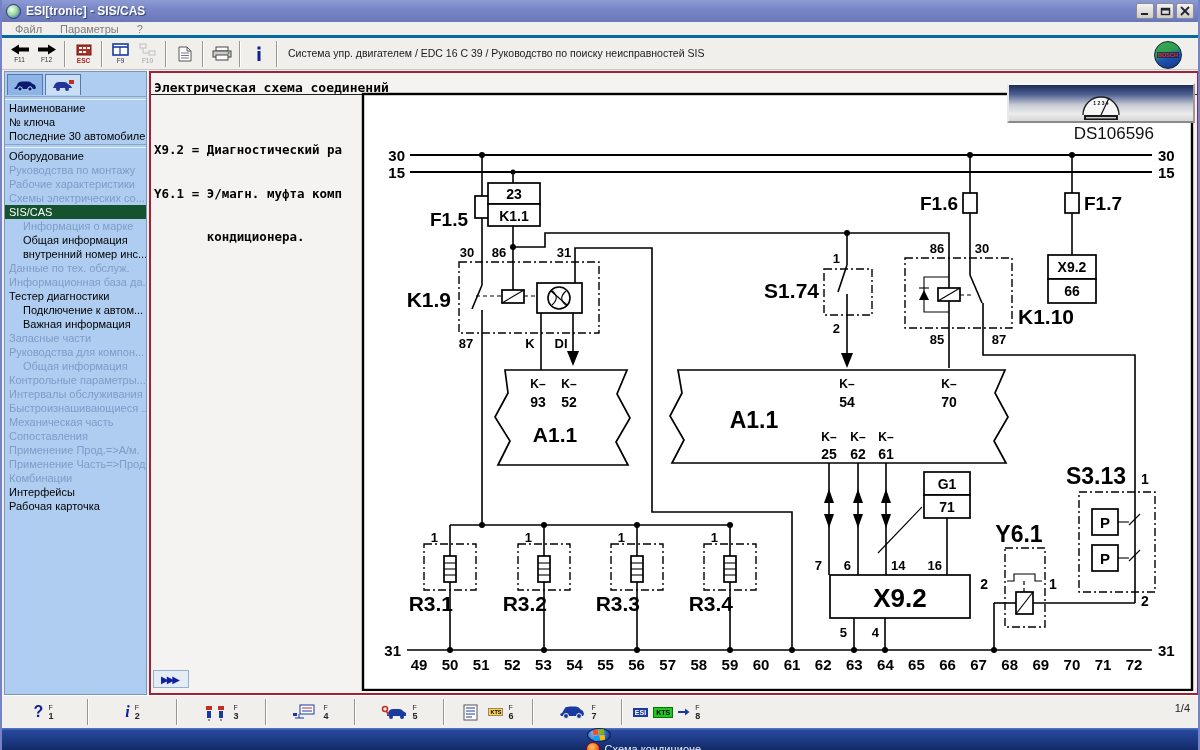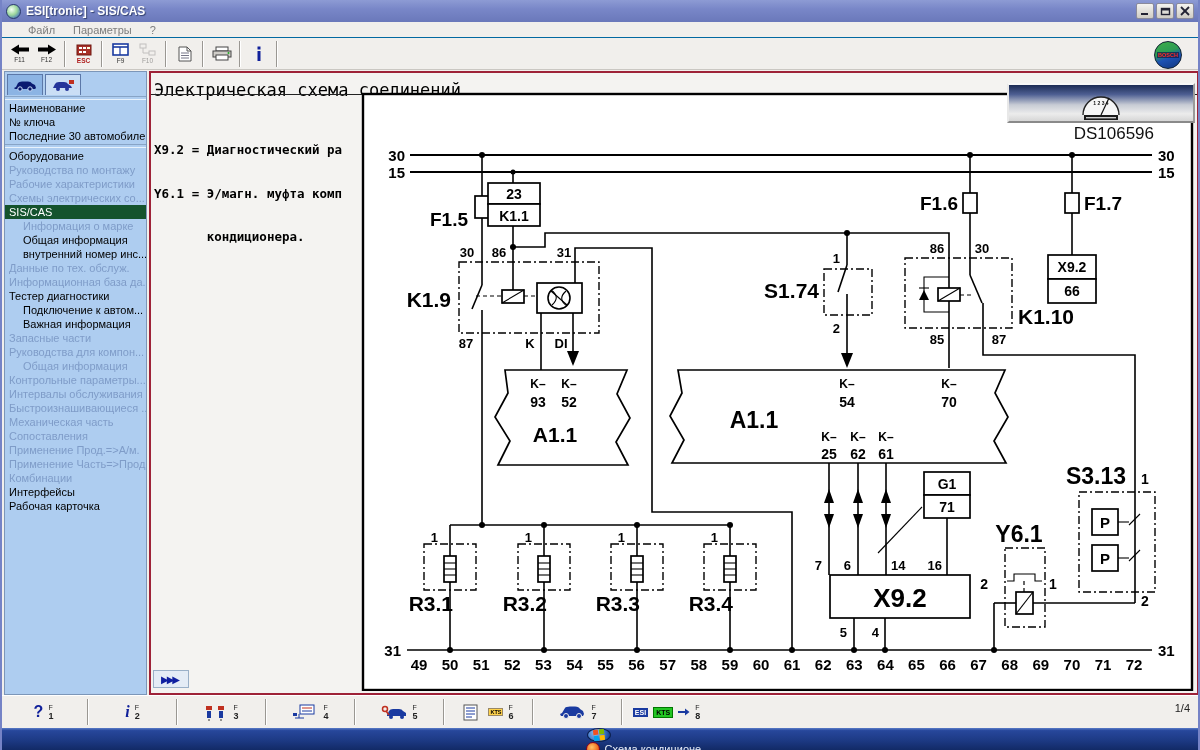--- a/index.html
+++ b/index.html
@@ -13,22 +13,22 @@
   .app-icon{width:15px;height:15px;border-radius:50%;
     background:radial-gradient(circle at 35% 35%,#f4fff4,#9ed89e 45%,#4a7ab8 80%,#22407a);
     border:1px solid #2a3a6a;margin-right:5px;flex:0 0 auto;}
   .title-text{color:#fff;font-weight:bold;font-size:12px;text-shadow:1px 1px 1px #33406e;flex:1;}
   .winbtns{display:flex;gap:2px;}
   .wb{width:18px;height:16px;background:linear-gradient(180deg,#f4f3f0,#cfccc4);
       border:1px solid #8a8a9a;border-radius:2px;display:flex;align-items:center;justify-content:center;}
   .wb svg{display:block;}
   
   .menubar{position:absolute;left:0;top:22px;width:100%;height:16px;background:#f1efec;
-    display:flex;align-items:center;gap:18px;padding:0 26px;font-size:11px;color:#7d7d7d;
-    border-bottom:1px solid #0369a1;}
+    display:flex;align-items:center;gap:18px;padding:0 13px;font-size:11px;color:#7d7d7d;
+    border-bottom:3px solid #0369a1;}
   .menubar span{cursor:default;}
   
   .toolbar{position:absolute;left:0;top:38px;width:100%;height:32px;background:#f1efec;
     display:flex;align-items:center;padding:0 4px;border-bottom:1px solid #cac7c2;}
   .tbtn{display:flex;flex-direction:column;align-items:center;justify-content:center;
         min-width:27px;height:30px;font-size:6.5px;color:#333;}
   .tbtn .lab{margin-top:1px;letter-spacing:0;}
   .tbtn.dis{opacity:.45;}
   .groove{width:2px;height:26px;border-left:1px solid #9a9792;border-right:1px solid #ffffff;margin:0 4px;}
   .esc-lab{color:#b02020;font-weight:bold;}
@@ -47,21 +47,21 @@
   .nav-sep{height:4px;border-top:1px solid #88a4c6;border-bottom:1px solid #e8f2fc;margin:1px 0;}
   .nav-item{font-size:11px;line-height:14px;height:14px;padding-left:4px;padding-right:2px;
     color:#000;white-space:nowrap;overflow:hidden;cursor:default;}
   .nav-item.ind{padding-left:18px;}
   .nav-item.dis{color:#7f9cc8;}
   .nav-item.sel{background:#14532d;color:#fff;}
   
   .content{position:absolute;left:147px;top:71px;width:1050px;height:624px;
     background:#f4f3f1;border:2px solid #9e2238;}
   .legend-title{position:absolute;left:3px;top:7px;font-family:"DejaVu Sans Mono",monospace;
-    font-size:17px;font-weight:normal;color:#000;white-space:pre;}
+    font-size:13px;font-weight:bold;color:#000;white-space:pre;}
   .legend-underline{position:absolute;left:0;top:21px;width:100%;height:0;border-top:1px solid #222;}
   .legend-lines{position:absolute;left:3px;top:41px;font-family:"DejaVu Sans Mono",monospace;
     font-size:12.5px;font-weight:bold;line-height:14.5px;color:#000;white-space:pre;}
   .schematic{position:absolute;left:0;top:0;}
   .ds-panel{position:absolute;left:856px;top:10px;width:188px;height:40px;
     background:linear-gradient(180deg,#1c2c55 0%,#4d5e92 26%,#c7cbd4 55%,#ececec 80%,#d6d6d6 100%);
     border-top:2px solid #f8f8f8;border-left:2px solid #e8e8e8;border-right:2px solid #9a9a9a;
     border-bottom:2px solid #8a8a8a;display:flex;align-items:flex-end;justify-content:center;}
   .skip-btn{position:absolute;left:2px;top:597px;width:36px;height:18px;background:#e4ecf6;
     border:1px solid #9ab0c8;color:#1020a0;font-size:10px;letter-spacing:-2px;
@@ -207,20 +207,21 @@
     </div>
     <div class="groove"></div>
     <div class="tbtn">
       <svg width="8" height="15">
           <rect x="2.5" y="0.5" width="3" height="3" fill="#10209a"></rect>
           <rect x="2.5" y="5" width="3" height="10" fill="#10209a"></rect>
         </svg>
     </div>
     <div class="groove"></div>
     <div class="vehinfo">
+      <div>Система упр. двигателем / EDC 16 C 39 / Руководство по поиску неисправностей SIS</div>
     </div>
   </div>
   <div class="bosch">
       <span>BOSCH</span>
     </div>
 
   <div class="sidebar">
     <div class="sbtabs">
       <div class="sbtab active">
         <svg width="24" height="13">

